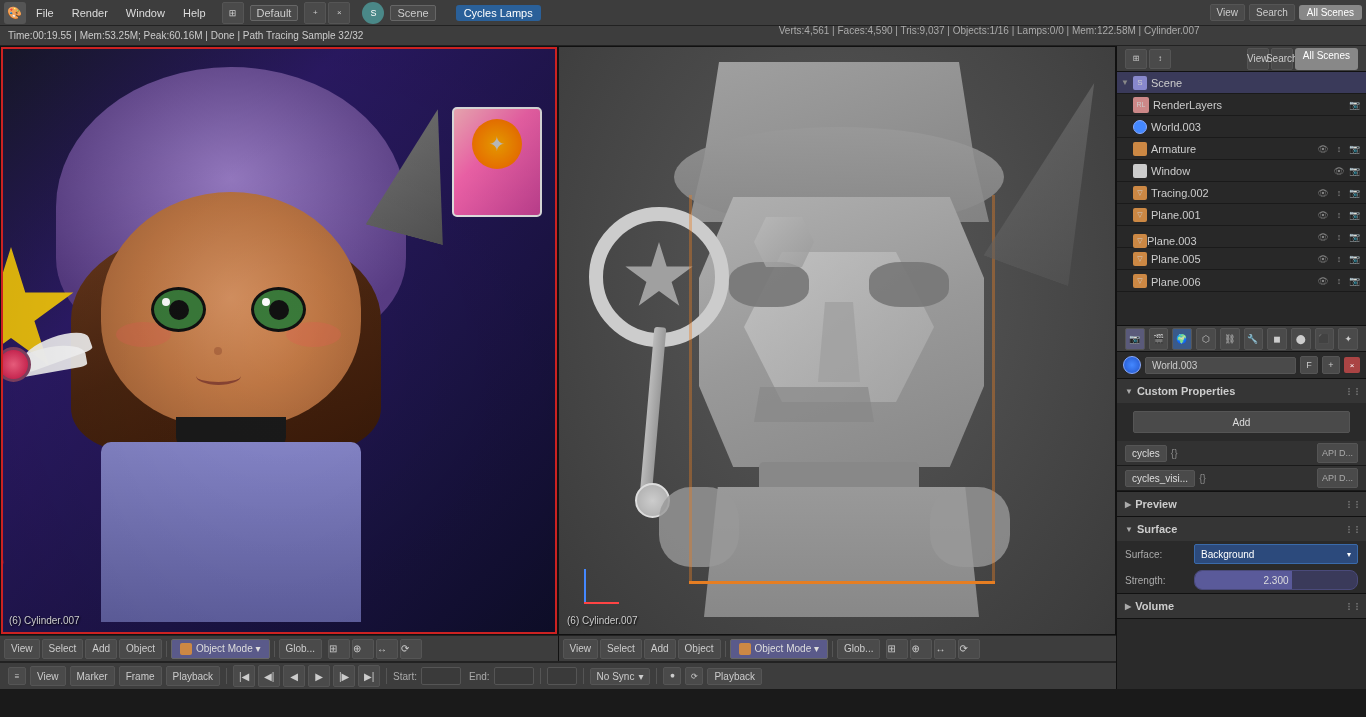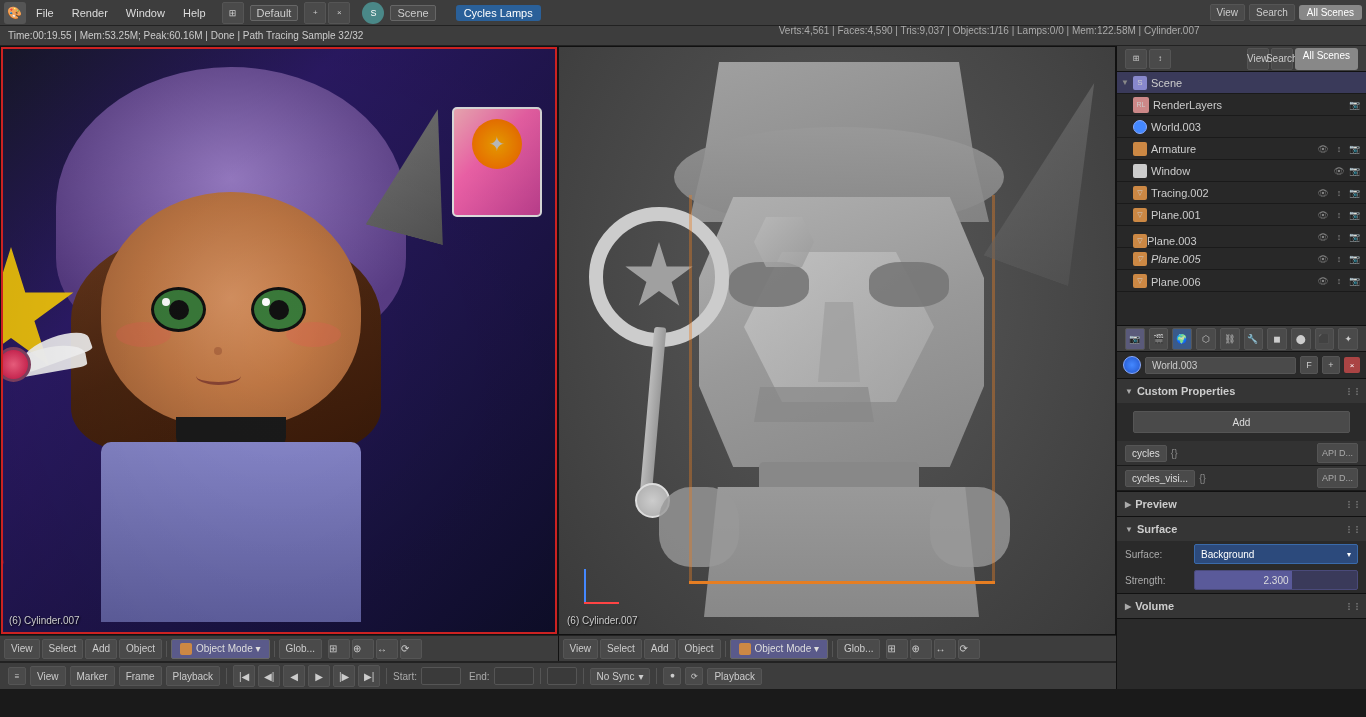--- a/index.html
+++ b/index.html
@@ -400,21 +400,21 @@
       display: flex;
       align-items: center;
       height: 20px;
     }
 
     .strength-field {
       flex: 1;
       height: 20px;
       background: #3a3a5a;
       border: 1px solid #4a4a7a;
-      border-radius: 2px;
+      border-radius: 8px;
       position: relative;
       overflow: hidden;
     }
 
     .strength-fill {
       height: 100%;
       background: #5a5a9a;
       width: 60%;
     }
 
@@ -862,21 +862,21 @@
             <span>Plane.003</span>
           </div>
           <div class="vis-icons">
             <div class="vis-icon">👁</div>
             <div class="vis-icon">↕</div>
             <div class="vis-icon">📷</div>
           </div>
         </div>
 
         <div class="outliner-item outliner-indent">
-          <div style="display:flex;align-items:center;gap:4px;flex:1;font-style:italic;">
+          <div style="display:flex;align-items:center;gap:4px;flex:1;">
             <div style="width:14px;height:14px;background:#cc8844;border-radius:2px;font-size:7px;display:flex;align-items:center;justify-content:center;">▽</div>
             <span>Plane.005</span>
           </div>
           <div class="vis-icons">
             <div class="vis-icon">👁</div>
             <div class="vis-icon">↕</div>
             <div class="vis-icon">📷</div>
           </div>
         </div>
 

